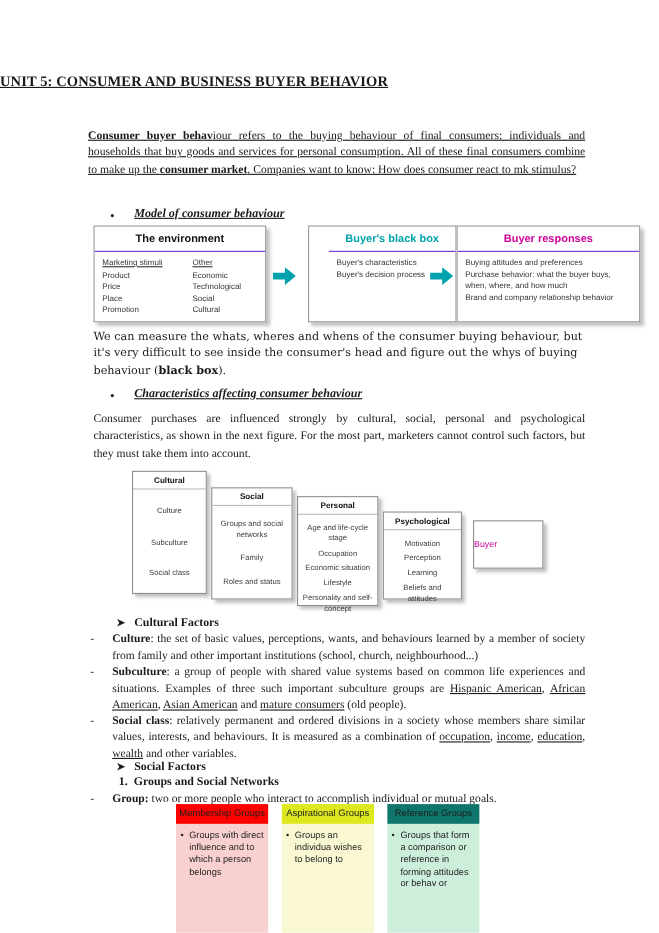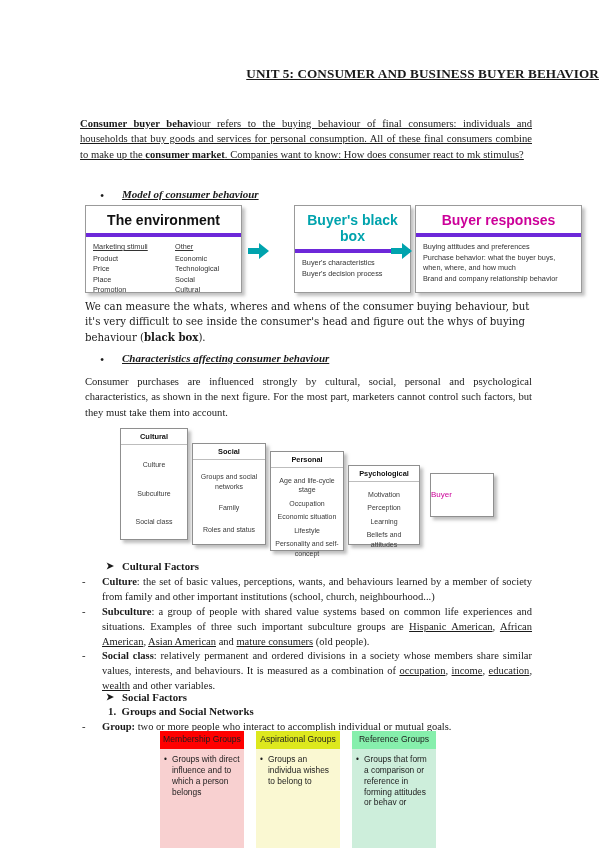--- a/index.html
+++ b/index.html
@@ -21,21 +21,21 @@
     width: 599px;
     height: 848px;
     padding: 0;
   }
 
   
   .doc-title {
     position: absolute;
     left: 0; top: 66px;
     width: 599px;
-    text-align: right;
+    text-align: left;
     font-size: 13.2px;
     font-weight: bold;
     letter-spacing: .1px;
   }
   .doc-title span { text-decoration: underline; }
 
   .h-section {
     position: absolute;
     left: 62px; top: 92px;
     width: 470px;
@@ -83,39 +83,39 @@
     position: absolute;
     top: 0;
     background: #ffffff;
     border: 1px solid #9a9a9a;
     box-shadow: 3px 3px 3px rgba(120,120,120,.45);
   }
   .d1head {
     text-align: center;
     font-family: "Liberation Sans", "DejaVu Sans", sans-serif;
     font-weight: bold;
-    font-size: 14px;
+    font-size: 10px;
     padding: 6px 2px 5px;
-    border-bottom: 4px solid #6d28d9;
+    border-bottom: 1px solid #6d28d9;
     color: #111;
   }
   .d1head.teal { color: #00a3ad; }
   .d1head.magenta { color: #cc0099; }
   .d1body {
     font-family: "Liberation Sans", "DejaVu Sans", sans-serif;
     font-size: 7.3px;
     line-height: 1.45;
     padding: 5px 7px 4px;
     color: #333;
   }
   #d1-env { left: 0; width: 155px; height: 86px; }
   #d1-env .cols { display: flex; gap: 24px; }
   #d1-env .col { min-width: 58px; }
   #d1-env .col .ttl { text-decoration: underline; display: block; margin-bottom: 1px; }
-  #d1-box { left: 209px; width: 115px; height: 86px; }
+  #d1-box { left: 195px; width: 115px; height: 86px; padding-left: 18px; }
   #d1-resp { left: 330px; width: 165px; height: 86px; }
 
   .arrow {
     position: absolute;
     top: 38px;
     width: 22px; height: 16px;
   }
   #arrow1 { left: 163px; }
   #arrow2 { left: 306px; }
   .arrow svg { display: block; }
@@ -402,21 +402,21 @@
     </div>
 
     <div class="gbox" id="g-aspirational">
       <div class="ghead" style="background: rgb(221, 232, 30);">Aspirational Groups</div>
       <div class="gbody" style="background: rgb(250, 248, 210);">
         <div class="bp">Groups an individua wishes to belong to</div>
       </div>
     </div>
 
     <div class="gbox" id="g-reference">
-      <div class="ghead" style="background: #86efac;">Reference Groups</div>
+      <div class="ghead" style="background: #0f766e;">Reference Groups</div>
       <div class="gbody" style="background: rgb(205, 238, 219);">
         <div class="bp">Groups that form a comparison or reference in forming attitudes or behav or</div>
       </div>
     </div>
 
   </div>
 
 </div>
 
 </body></html>

